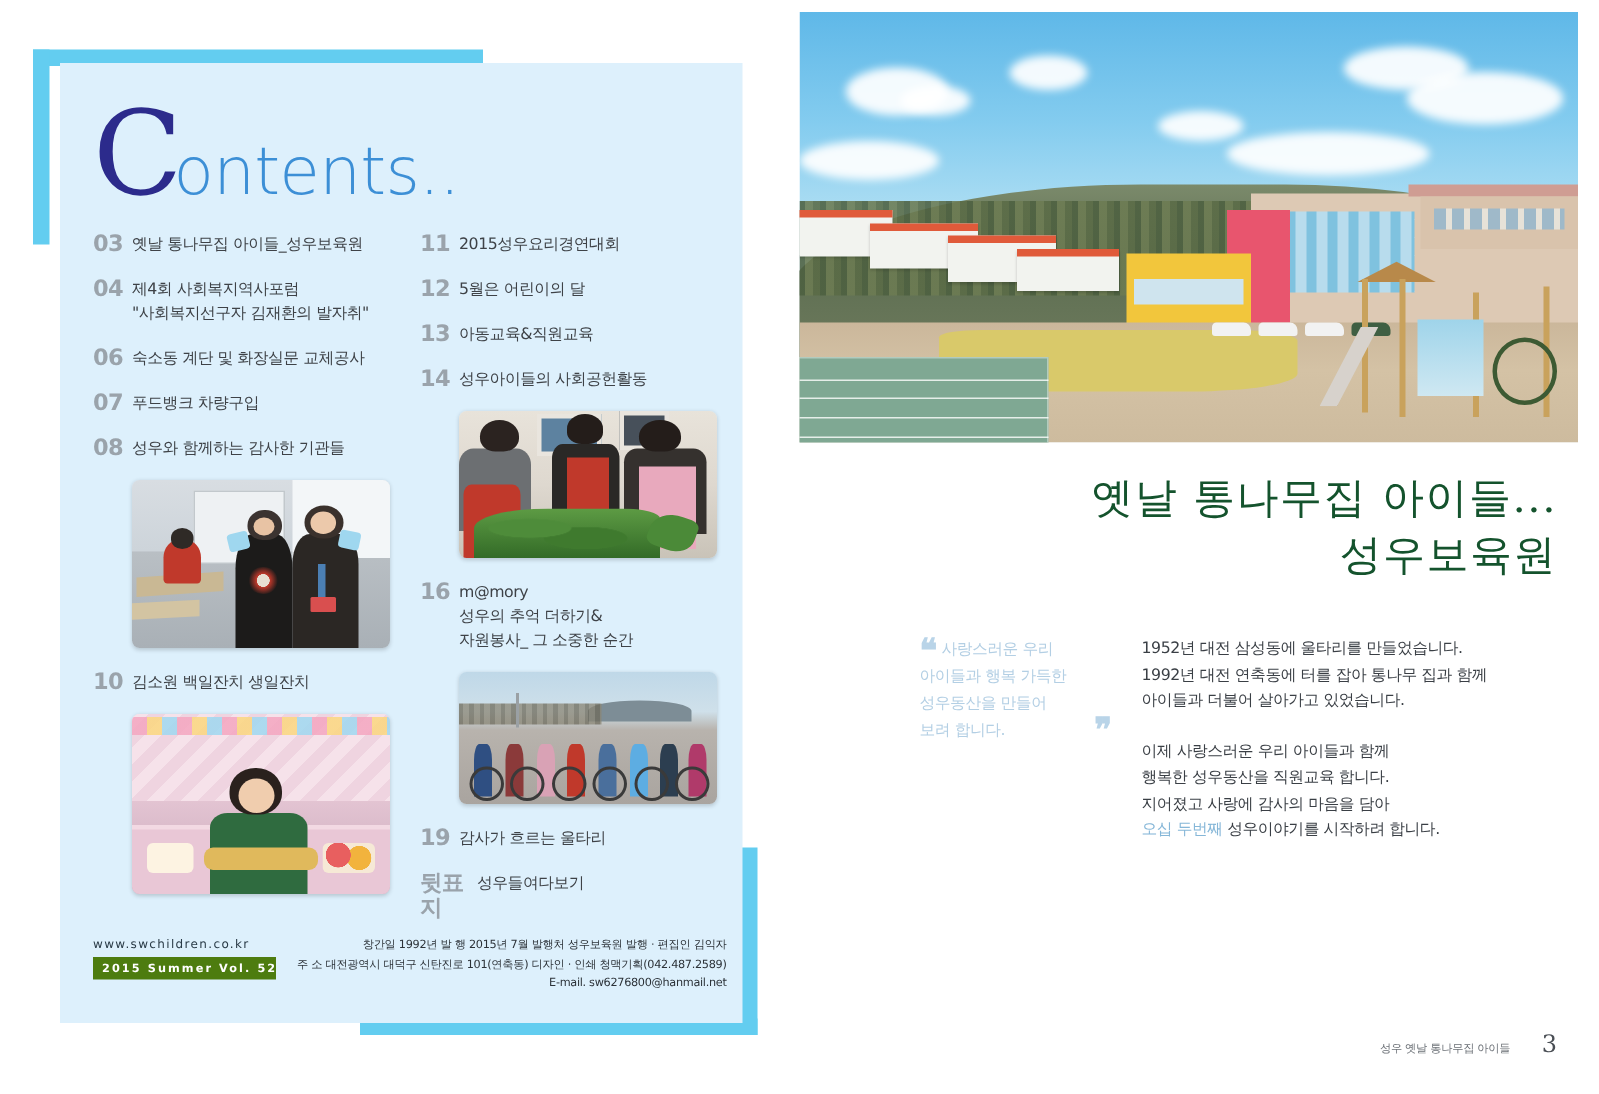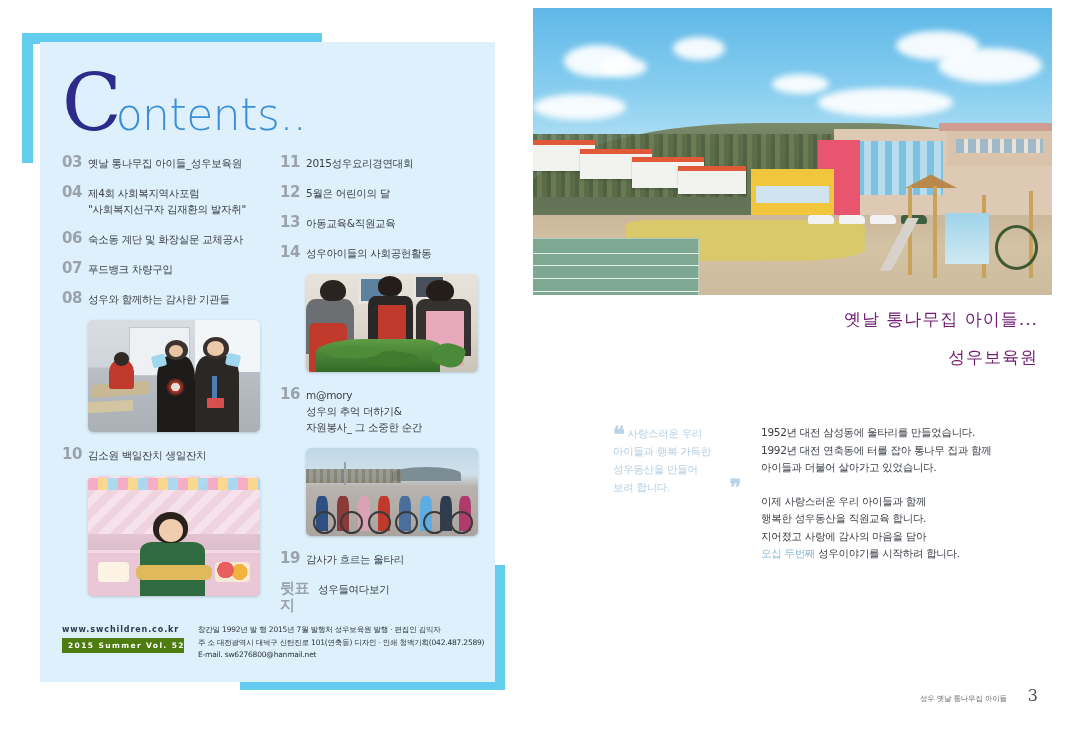--- a/index.html
+++ b/index.html
@@ -196,34 +196,34 @@
     left: 22px; top: 582px;
     width: 420px;
     display: flex;
     gap: 14px;
   }
   .colophon-left { width: 122px; flex: 0 0 122px; padding-top: 1px; }
   .colophon-url {
     font-size: 8px;
     color: #2a3b47;
     letter-spacing: 0.9px;
-    font-weight: 700;
+    font-weight: 400;
     white-space: nowrap;
   }
   .colophon-issue {
     margin-top: 4px;
     background: #4d7c0f;
     color: #ffffff;
     font-size: 7.5px;
     letter-spacing: 1.4px;
     padding: 3px 4px 3px 6px;
     white-space: nowrap;
     font-weight: 600;
   }
-  .colophon-right { font-size: 7.5px; line-height: 12.5px; color: #2c3238; letter-spacing: -0.2px; }
+  .colophon-right { font-size: 7.5px; line-height: 12.5px; color: #2c3238; letter-spacing: -0.2px; text-align: right; }
   .colophon-right .row { display: block; white-space: nowrap; }
 
   
   #right-page {
     position: absolute;
     left: 533px; top: 0;
     width: 533px; height: 729px;
     background: #ffffff;
   }
 
@@ -297,26 +297,26 @@
   #playground .post { position: absolute; width: 4px; background: #c9a25c; }
   #playground .roof { position: absolute; left: 12%; top: 0%; width: 34%; height: 12%; background: #b8894a; clip-path: polygon(50% 0, 100% 100%, 0 100%); }
   #playground .slide { position: absolute; left: -4%; top: 38%; width: 34%; height: 46%; background: linear-gradient(120deg, #d7d2cc 0 50%, #b9b3ac 50% 100%); clip-path: polygon(0 100%, 52% 0, 74% 0, 22% 100%); }
   #playground .panel { position: absolute; left: 38%; top: 34%; width: 28%; height: 44%; background: linear-gradient(180deg,#9fd4ea,#cfe8f2); }
   #playground .wheel { position: absolute; left: 70%; top: 44%; width: 24%; height: 34%; border: 3px solid #3d5a33; border-radius: 50%; }
   .car { position: absolute; background: #f2f2f2; border-radius: 3px 5px 2px 2px; height: 9px; }
 
   
   #article-title {
     position: absolute;
-    left: 0; right: 28px; top: 300px;
+    left: 0; right: 28px; top: 313px;
     text-align: right;
     font-family: "DejaVu Serif", serif;
-    font-size: 17px;
+    font-size: 28px;
     font-weight: 400;
-    color: #701a75;
+    color: #14532d;
     line-height: 38px;
     letter-spacing: 1px;
   }
   #article-title .l2 { display: block; }
 
   #pull-quote {
     position: absolute;
     left: 80px; top: 424px;
     width: 128px;
     color: #b3cfe4;

